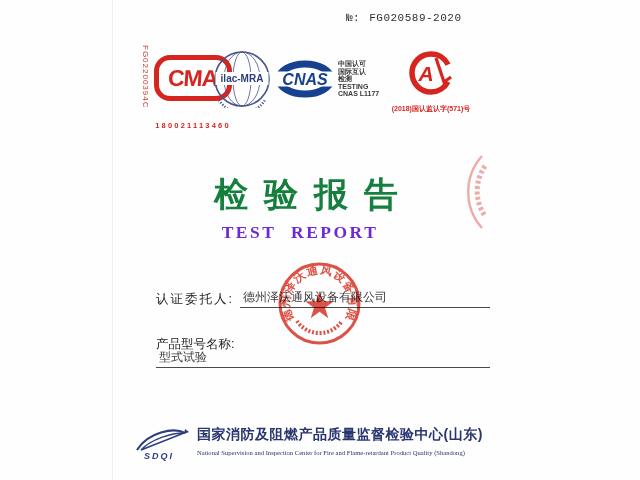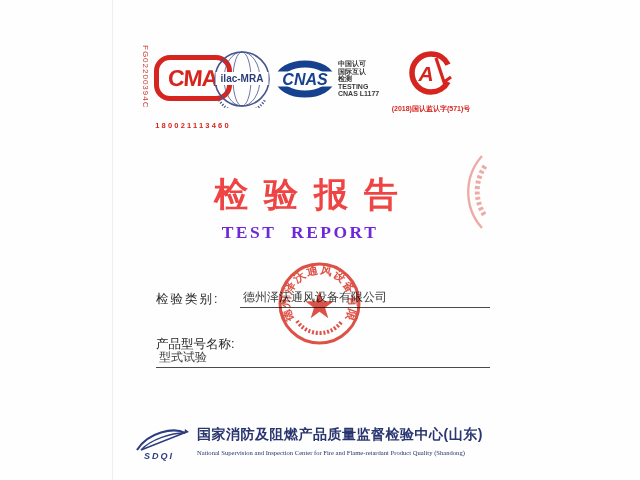--- a/index.html
+++ b/index.html
@@ -27,21 +27,21 @@
 
   .ilac{position:absolute;left:213px;top:50px;}
   .cnas{position:absolute;left:277px;top:60px;}
   .cnas-cap{position:absolute;left:338px;top:60px;color:#3a3a3a;font-size:7px;
             line-height:7.6px;font-weight:700;}
   .cal{position:absolute;left:378px;top:50px;width:106px;text-align:center;}
   .cal-cap{margin-top:2px;font-size:7px;font-weight:700;color:#d6251f;letter-spacing:0px;}
 
   
   .title-zh{position:absolute;left:0;top:172px;width:612px;text-align:center;
-            font-size:34px;font-weight:800;color:#ef4444;letter-spacing:16px;
+            font-size:34px;font-weight:800;color:#15803d;letter-spacing:16px;
             padding-left:16px;box-sizing:border-box;font-family:"Liberation Sans",sans-serif;}
   .title-en{position:absolute;left:0;top:222px;width:600px;text-align:center;
             font-family:Liberation Serif, serif;font-size:17.5px;font-weight:700;
             color:#6d28d9;letter-spacing:2.5px;word-spacing:8px;}
 
   
   .field{position:absolute;left:156px;width:334px;height:16px;display:flex;align-items:flex-end;}
   .f1{top:292px;} .f2{top:321px;margin-top:16px;} .f3{top:352px;}
   .field .lbl{flex:0 0 84px;font-size:12.5px;color:#262626;white-space:nowrap;}
   .f1 .lbl{letter-spacing:2px;}
@@ -59,20 +59,23 @@
           color:#28356f;letter-spacing:0.5px;white-space:nowrap;}
   .org-en{position:absolute;left:197px;top:449px;font-family:"Liberation Serif",serif;
           font-size:6.6px;color:#28356f;white-space:nowrap;}
 </style>
 </head>
 <body>
 
 <div class="page">
   <div class="edge-line"></div>
 
+  <div class="report-no">
+    <span>№:</span><span class="val">FG020589-2020</span>
+  </div>
 
   <div class="cert-serial">FG02200394C</div>
 
   <div class="cma">
     <div class="cma-box">
       <span>CMA</span>
     </div>
     <div class="cma-num">180021113460</div>
   </div>
 
@@ -105,21 +108,21 @@
       <text x="25" y="31" text-anchor="middle" font-size="21" font-weight="900" font-style="italic" fill="#d6251f" font-family="Liberation Sans, sans-serif">A</text>
       <path d="M 35,8 L 43,32 L 50,27" fill="none" stroke="#d6251f" stroke-width="3.2"></path>
     </svg>
     <div class="cal-cap">(2018)国认监认字(571)号</div>
   </div>
 
   <div class="title-zh">检验报告</div>
   <div class="title-en">TEST REPORT</div>
 
   <div class="field f1">
-    <span class="lbl">检验类别:</span>
+    <span class="lbl">认证委托人:</span>
     <span class="val">德州泽沃通风设备有限公司</span>
   </div>
   <div class="field f2">
     <span class="lbl">产品型号名称:</span>
   </div>
   <div class="field f3">
     <span class="val">型式试验</span>
   </div>
 
   <svg class="seal" width="86" height="86" viewBox="0 0 86 86">

